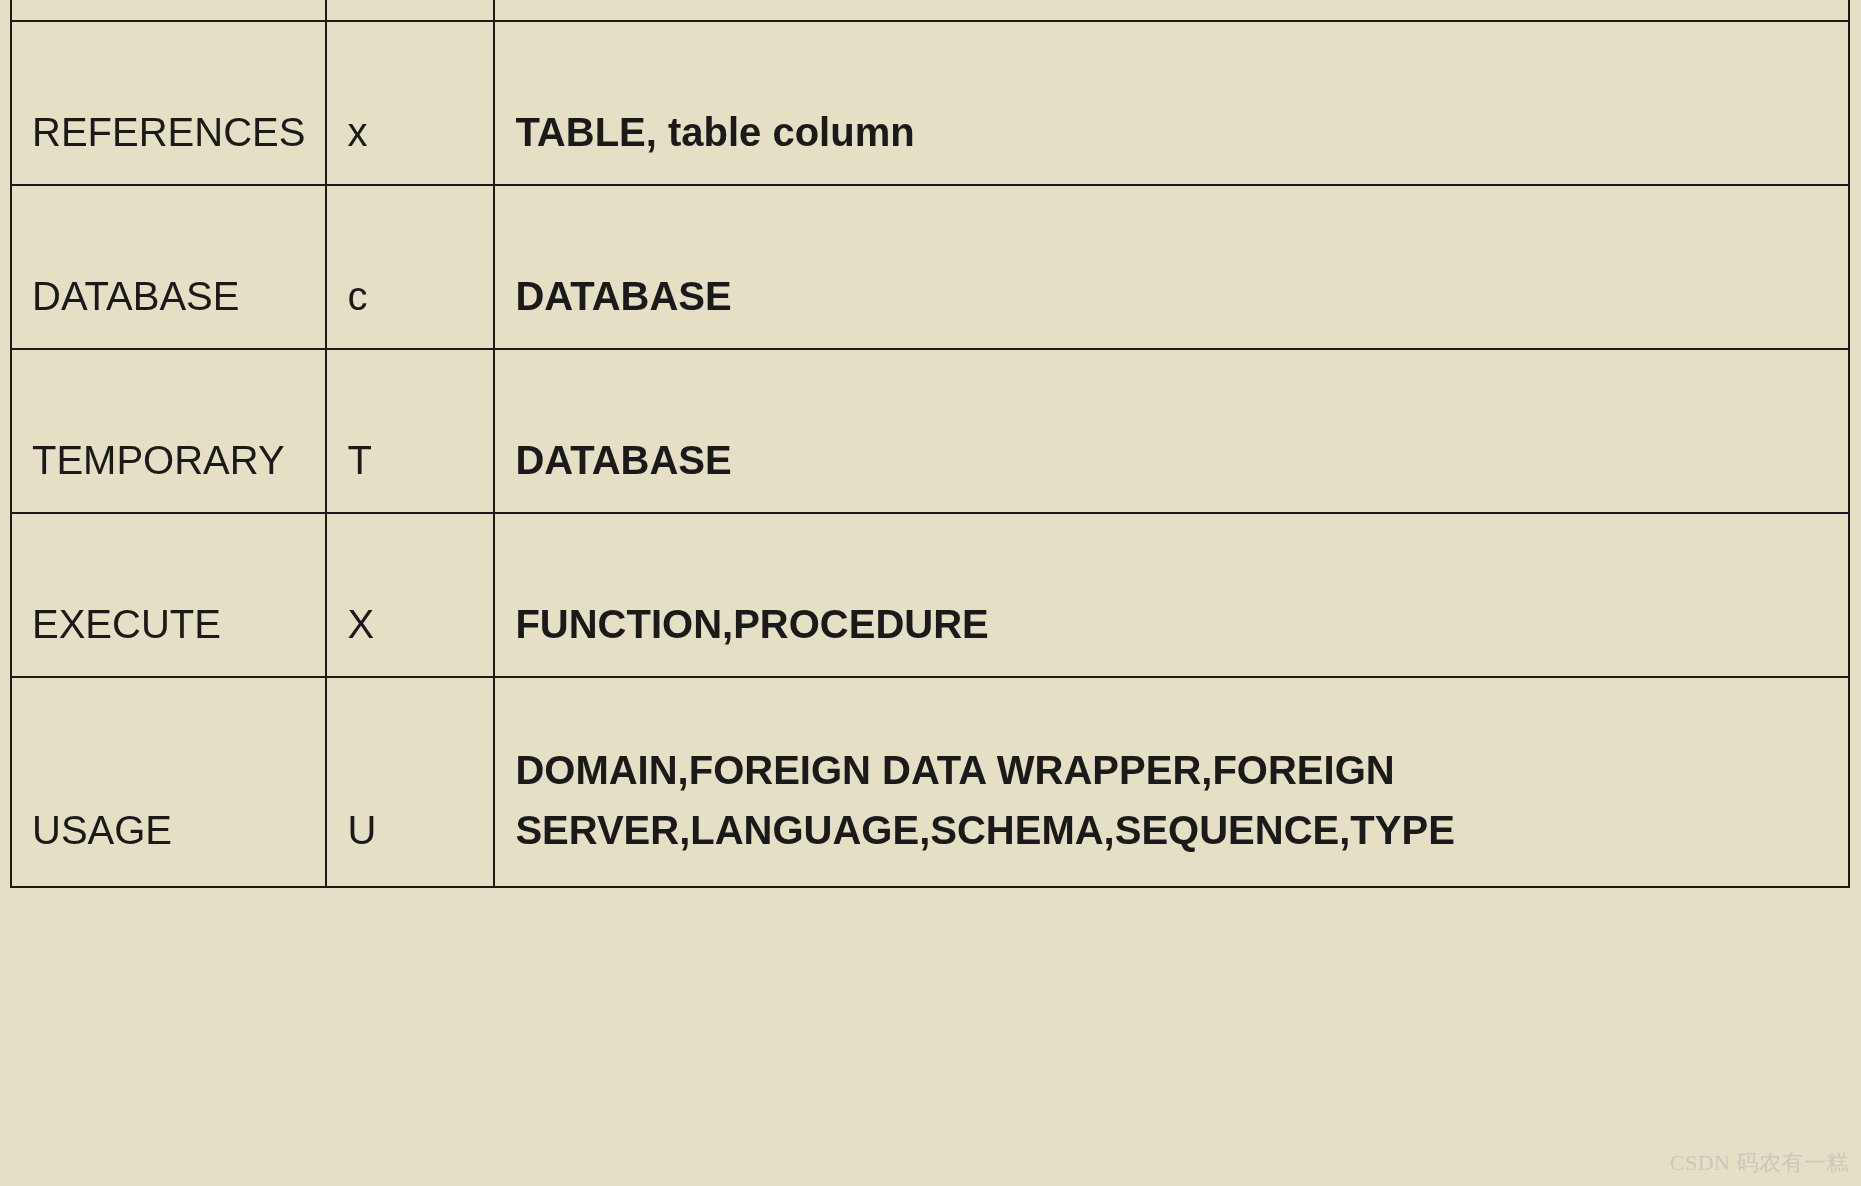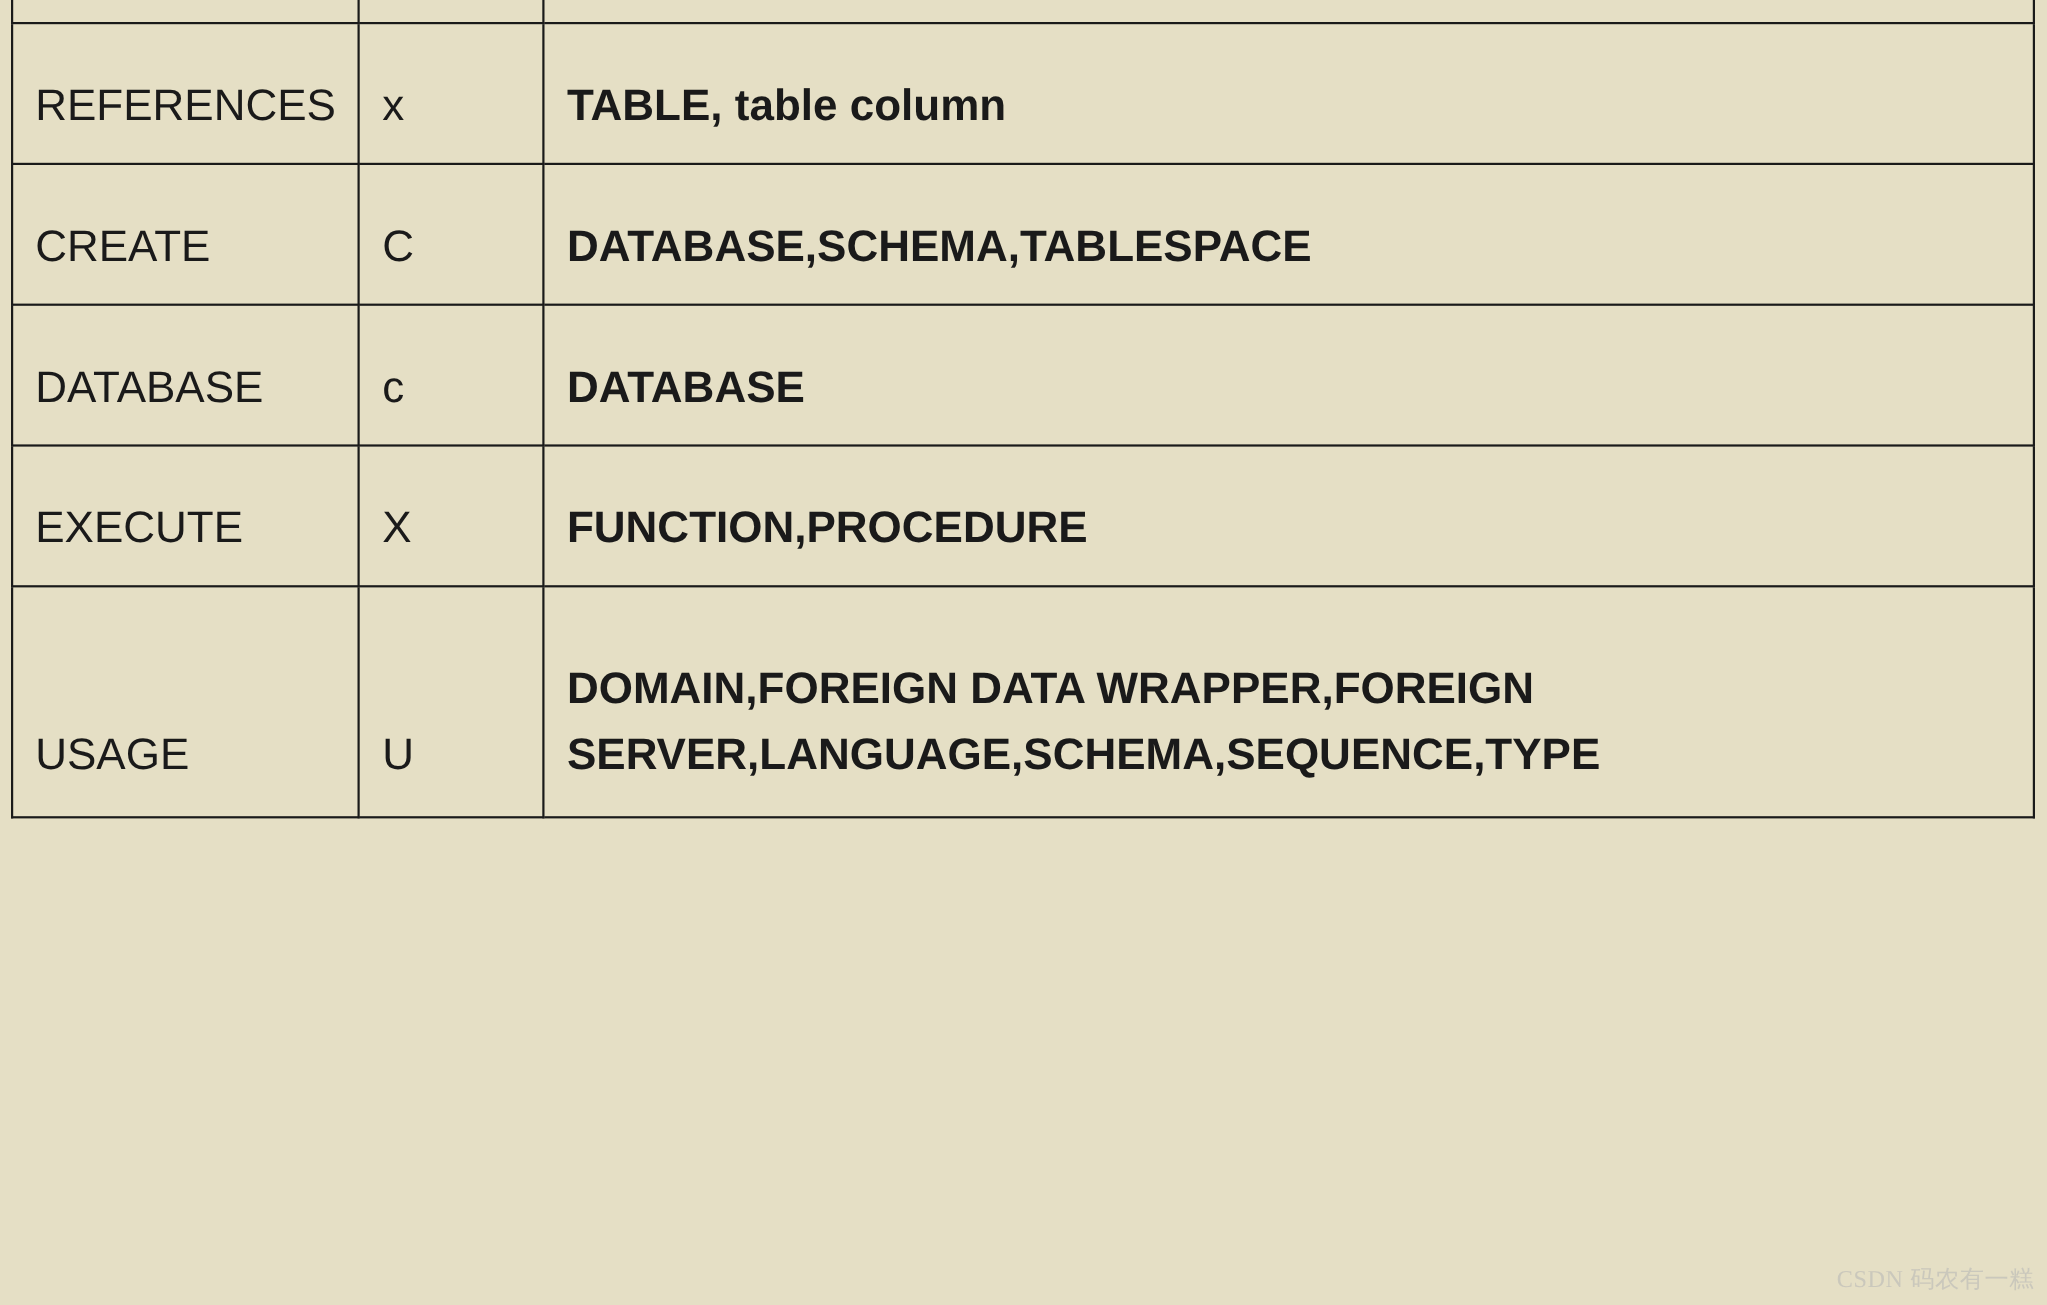--- a/index.html
+++ b/index.html
@@ -21,21 +21,21 @@
       margin-left: 10px;
       margin-top: -20px;
     }
     td {
       border: 2px solid #1a1a1a;
       padding: 0 20px;
       font-size: 40px;
       color: #1a1a1a;
       vertical-align: bottom;
       padding-bottom: 22px;
-      height: 128px;
+      height: 164px;
       line-height: 1.5;
     }
     .col1 {
       width: 265px;
     }
     .col2 {
       width: 168px;
     }
     .col3 {
       width: auto;
@@ -68,27 +68,27 @@
     <td class="col1"></td>
     <td class="col2"></td>
     <td class="col3"></td>
   </tr>
   <tr>
     <td class="col1">REFERENCES</td>
     <td class="col2">x</td>
     <td class="col3">TABLE, table column</td>
   </tr>
   <tr>
-    <td class="col1">CREATE</td>
-    <td class="col2">C</td>
-    <td class="col3">DATABASE,SCHEMA,TABLESPACE</td>
+    <td class="col1">DATABASE</td>
+    <td class="col2">c</td>
+    <td class="col3">DATABASE</td>
   </tr>
   <tr>
-    <td class="col1">DATABASE</td>
-    <td class="col2">c</td>
+    <td class="col1">TEMPORARY</td>
+    <td class="col2">T</td>
     <td class="col3">DATABASE</td>
   </tr>
   <tr>
     <td class="col1">EXECUTE</td>
     <td class="col2">X</td>
     <td class="col3">FUNCTION,PROCEDURE</td>
   </tr>
   <tr class="last-row">
     <td class="col1">USAGE</td>
     <td class="col2">U</td>

